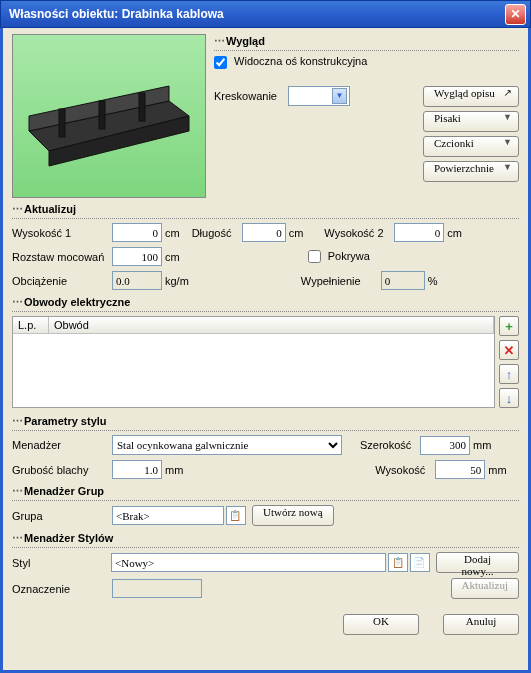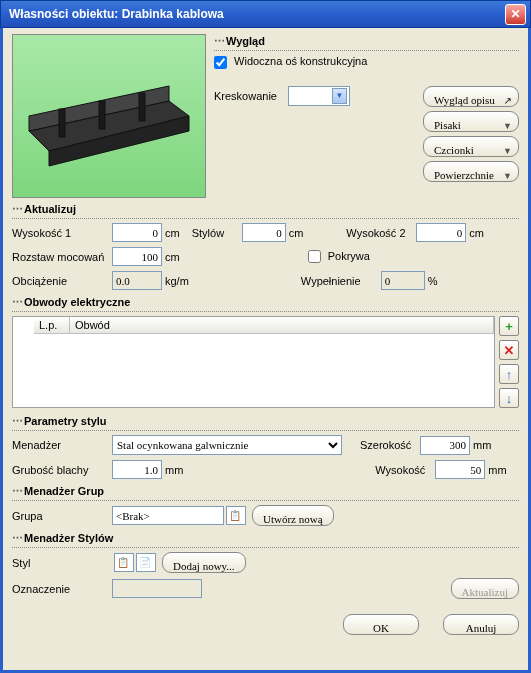--- a/index.html
+++ b/index.html
@@ -12,36 +12,36 @@
 .preview { width: 194px; height: 164px; background: linear-gradient(to bottom, #a8e8a8, #7ed67e); border: 1px solid #888; margin-right: 8px; display:flex;align-items:center;justify-content:center; }
 .preview svg { display:block; }
 .top-right { flex: 1; }
 .dotted-label { display: flex; align-items: center; margin-bottom: 3px; }
 .dotted-label::before { content: "⋯ "; color: #555; margin-right: 2px; letter-spacing: -1px; }
 .dotted-label.b { font-weight: bold; }
 input[type=text] { border: 1px solid #7f9db9; height: 19px; padding: 1px 3px; font-size: 11px; font-family: Tahoma; text-align: right; background: #fff; }
 input[type=text].left { text-align: left; }
 input[type=text].ro { background: #ece9d8; }
 select { border: 1px solid #7f9db9; height: 20px; font-size: 11px; font-family: Tahoma; background: #fff; }
-.btn { background: linear-gradient(to bottom, #fff, #ece9d8); border: 1px solid #888; border-radius: 9px; height: 21px; padding: 0 10px; font-size: 11px; font-family: Tahoma; cursor: pointer; display: inline-flex; align-items: flex-end; justify-content: center; }
+.btn { background: linear-gradient(to bottom, #fff, #ece9d8); border: 1px solid #888; border-radius: 3px; height: 21px; padding: 0 10px; font-size: 11px; font-family: Tahoma; cursor: pointer; display: inline-flex; align-items: flex-start; justify-content: center; }
 .btn .arr { margin-left: 6px; font-size: 9px; color:#555; }
 .btn.disabled { color: #999; font-family: Liberation Serif, serif; }
 .btn-col { display: flex; flex-direction: column; align-items: flex-end; gap: 4px; }
 .btn-col .btn { width: 96px; justify-content: space-between; padding: 0 6px 0 10px; }
 .lbl { margin-right: 4px; }
 .unit { margin-left: 3px; margin-right: 12px; }
 .chk { margin-right: 4px; vertical-align: middle; }
 .param-row { display: flex; align-items: center; margin-bottom: 5px; }
 .param-row .c1 { width: 100px; }
 .iconbtn { width: 20px; height: 20px; border: 1px solid #888; border-radius: 2px; background: linear-gradient(to bottom,#fff,#ece9d8); display:flex; align-items:center; justify-content:center; cursor:pointer; font-size:13px; font-weight:bold; }
 .iconbtn.plus { color: #2a9d2a; }
 .iconbtn.del { color: #d22; }
 .iconbtn.up, .iconbtn.down { color: #2a5fce; }
 .table-wrap { display:flex; gap:4px; }
-.table { flex:1; border: 1px solid #a0a0a0; background:#fff; height: 92px; padding-left: 21px; }
+.table { flex:1; border: 1px solid #a0a0a0; background:#fff; height: 92px; }
 .thead { display:flex; background: linear-gradient(to bottom,#fff,#e8e8e0); border-bottom:1px solid #c0c0c0; }
 .th { border-right:1px solid #c0c0c0; padding:2px 5px; font-size:11px; }
 .th.lp { width: 36px; }
 .th.ob { flex:1; }
 .side-btns { display:flex; flex-direction:column; gap:4px; }
 .footer { display:flex; justify-content:flex-end; gap:24px; padding-top:10px; }
 .footer .btn { width:76px; justify-content:center; }
 .small-ic { width:20px; height:19px; border:1px solid #7f9db9; background:#fff; display:inline-flex;align-items:center;justify-content:center; cursor:pointer; font-size:10px; margin-left:2px; }
 .hatch-select { width:62px; height:20px; border:1px solid #7f9db9; background:#fff; display:inline-flex; align-items:center; justify-content:flex-end; padding-right:2px; }
 .hatch-select .dd { width:15px; height:16px; background:linear-gradient(to bottom,#d5e5fb,#a8c8f0); border:1px solid #7f9db9; display:flex;align-items:center;justify-content:center;font-size:8px;color:#2a5fce; }
@@ -108,24 +108,24 @@
       </div>
     </div>
   </div>
 
   <div class="dotted-label b">Aktualizuj</div>
   <div style="border-top:1px dotted #888; padding-top:4px;">
     <div class="param-row">
       <span class="c1">Wysokość 1</span>
       <input type="text" style="width: 50px;" value="0">
       <span class="unit">cm</span>
-      <span style="width:50px;">Stylów</span>
+      <span style="width:50px;">Długość</span>
       <input type="text" style="width: 44px;" value="0">
       <span class="unit">cm</span>
-      <span style="margin-left:31px; width:70px;">Wysokość 2</span>
+      <span style="margin-left:9px; width:70px;">Wysokość 2</span>
       <input type="text" style="width: 50px;" value="0">
       <span class="unit" style="margin-right:0;">cm</span>
     </div>
     <div class="param-row">
       <span class="c1">Rozstaw mocowań</span>
       <input type="text" style="width: 50px; text-align: right;" value="100">
       <span class="unit">cm</span>
       <span style="margin-left:116px;">
         <input type="checkbox" class="chk" style="">
         <span>Pokrywa</span>
@@ -199,20 +199,21 @@
       <button class="btn" style="margin-left:6px;">
           <span>Utwórz nową</span>
         </button>
     </div>
   </div>
 
   <div class="dotted-label b">Menadżer Stylów</div>
   <div style="border-top:1px dotted #888; padding-top:4px;">
     <div class="param-row">
       <span class="c1">Styl</span>
+      <input type="text" class="left" style="width: 278px;" value="&lt;Nowy&gt;">
       <span class="small-ic">
           <span>📋</span>
         </span>
       <span class="small-ic">
           <span>📄</span>
         </span>
       <button class="btn" style="margin-left:6px;">
           <span>Dodaj nowy...</span>
         </button>
     </div>

